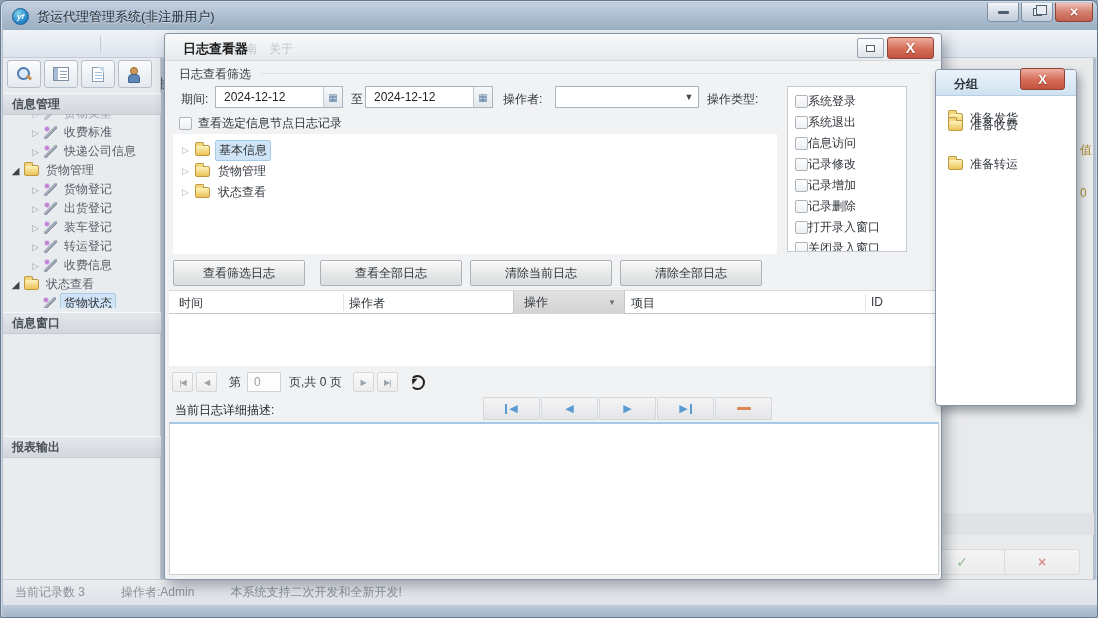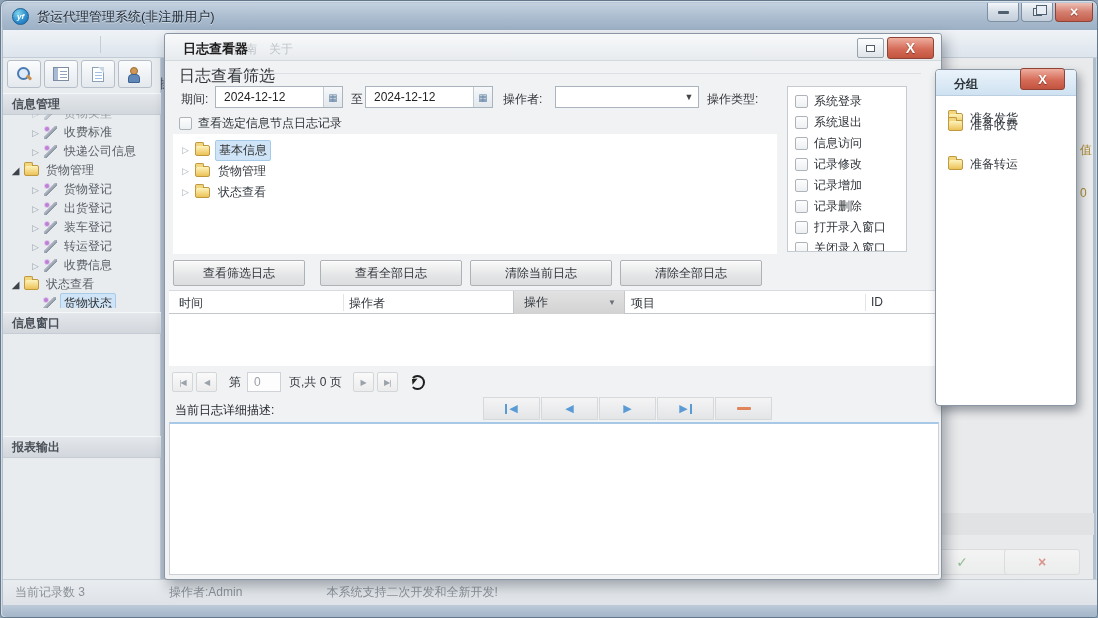--- a/index.html
+++ b/index.html
@@ -63,21 +63,21 @@
   .ico-doc{position:relative;width:12px;height:15px;border:1px solid #8aa0b8;background:#fff;}
   .ico-doc::before{content:"";position:absolute;left:2px;top:3px;width:7px;height:8px;
       background:repeating-linear-gradient(0deg,#9fc0e0 0 1px,transparent 1px 3px);}
   .ico-doc::after{content:"";position:absolute;right:-1px;top:-1px;border:3px solid #c9d6e4;border-left-color:transparent;border-bottom-color:transparent;}
   .ico-user{position:relative;width:16px;height:15px;}
   .ico-user::before{content:"";position:absolute;left:3px;top:0;width:6px;height:6px;border-radius:50%;background:#d09858;border:1px solid #9a6c34;}
   .ico-user::after{content:"";position:absolute;left:1px;top:7px;width:10px;height:7px;border-radius:4px 4px 1px 1px;background:#5f87b8;border:1px solid #3c6392;}
   
   .statusbar{position:absolute;left:2px;top:578px;width:1094px;height:26px;background:linear-gradient(#e9ecef,#dfe3e8);
       border-top:1px solid #c9cfd6;font-size:12px;color:#8b9198;display:flex;align-items:center;}
-  .statusbar span{margin-right:36px;margin-left:48px;}
+  .statusbar span{margin-right:36px;}
   .statusbar span:first-child{margin-left:12px;}
   .win-bottom{position:absolute;left:2px;top:604px;width:1094px;height:12px;border-radius:0 0 4px 4px;background:linear-gradient(#bdcad9,#a3b5c8);}
   
   .bgform{position:absolute;left:930px;top:57px;width:162px;height:521px;background:#e9eaeb;border-left:1px solid #d5d8db;}
   .bg-frag{position:absolute;font-size:12px;color:#a9872f;}
   .bg-strip{position:absolute;left:0;top:455px;width:162px;height:22px;background:#e1e2e3;}
   .bg-btn{position:absolute;top:491px;height:26px;border:1px solid #dadcde;border-radius:3px;background:linear-gradient(#f4f4f5,#ebecec);
       display:flex;align-items:center;justify-content:center;font-size:14px;}
   .bg-ok{left:-20px;width:100px;color:#93bd93;}
   .bg-cancel{left:72px;width:76px;color:#d9958d;font-weight:bold;}
@@ -88,34 +88,34 @@
       background:linear-gradient(#f7f9fa,#e8ebee);border-bottom:1px solid #d4d9de;}
   .ghost-tab{position:absolute;top:7px;font-size:12px;color:#9aa1a9;opacity:.55;}
   .gt0{left:44px;} .gt1{left:104px;}
   .dlg-title{position:absolute;left:18px;top:6px;font-size:13px;font-weight:bold;color:#1c1c1c;}
   .dlg-max{position:absolute;left:692px;top:4px;width:27px;height:20px;border:1px solid #98a2ad;border-radius:2px;
       background:linear-gradient(#fcfdfe,#dfe4e9);display:flex;align-items:center;justify-content:center;}
   .dlg-max i{display:block;width:9px;height:7px;border:1px solid #555e68;background:#fff;}
   .dlg-close{position:absolute;left:722px;top:3px;width:47px;height:22px;border:1px solid #8e4336;border-radius:3px;
       background:linear-gradient(#efae9f,#d56c58 55%,#c2543f);display:flex;align-items:center;justify-content:center;
       color:#fff;font-weight:bold;font-size:14px;text-shadow:0 1px 1px rgba(90,20,10,.6);}
-  .grp-title{position:absolute;left:14px;top:32px;font-size:16px;color:#33373c;}
+  .grp-title{position:absolute;left:14px;top:32px;font-size:12px;color:#33373c;}
   .grp-line{position:absolute;left:96px;top:39px;width:660px;height:1px;background:#dcdfe3;}
   .flabel{position:absolute;top:57px;font-size:12px;color:#33373c;}
   .fl-period{left:16px;} .fl-to{left:186px;} .fl-operator{left:338px;} .fl-type{left:542px;}
   .date-field{position:absolute;top:52px;width:128px;height:22px;background:#fff;border:1px solid #aab4bf;display:flex;align-items:center;}
   .df1{left:50px;} .df2{left:200px;}
   .date-field .val{flex:1;font-size:12px;color:#222;padding-left:8px;}
   .cal-btn{width:19px;height:20px;border-left:1px solid #c2cad2;background:linear-gradient(#f6f8fa,#e3e8ed);
       display:flex;align-items:center;justify-content:center;font-size:10px;color:#5b7da0;}
   .combo{position:absolute;left:390px;top:52px;width:144px;height:22px;background:#fff;border:1px solid #aab4bf;display:flex;align-items:center;}
   .combo .val{flex:1;font-size:12px;color:#222;padding-left:5px;}
   .combo .arrow{width:18px;text-align:center;font-size:9px;color:#444;}
   .checklist{position:absolute;left:622px;top:52px;width:120px;height:166px;background:#fff;border:1px solid #c6cbd1;overflow:hidden;}
-  .chk-item{position:absolute;left:7px;height:17px;display:flex;align-items:center;gap:6px;font-size:12px;color:#2e3338;white-space:nowrap;}
+  .chk-item{position:absolute;left:7px;height:17px;display:flex;align-items:center;font-size:12px;color:#2e3338;white-space:nowrap;}
   .chkbox{width:13px;height:13px;border:1px solid #aeb3ba;border-radius:2px;background:linear-gradient(#fdfdfd,#edf0f2);flex:0 0 auto;}
   .node-chk{position:absolute;left:14px;top:81px;height:17px;display:flex;align-items:center;gap:6px;font-size:12px;color:#2e3338;}
   .dlg-tree{position:absolute;left:8px;top:100px;width:604px;height:120px;background:#fff;}
   .dnode{position:absolute;left:8px;height:20px;display:flex;align-items:center;gap:5px;font-size:12px;color:#33383e;}
   .dnode .texp{color:#a8b0b9;}
   
   .act-btn{position:absolute;top:226px;height:26px;border:1px solid #aeb2b6;border-radius:2px;
       background:linear-gradient(#fafafa,#e4e5e6 60%,#dcdddf);font-size:12px;color:#2e3338;
       display:flex;align-items:center;justify-content:center;box-shadow:0 1px 0 rgba(255,255,255,.8) inset;}
   .ab0{left:8px;width:132px;} .ab1{left:155px;width:142px;} .ab2{left:305px;width:142px;} .ab3{left:455px;width:142px;}

